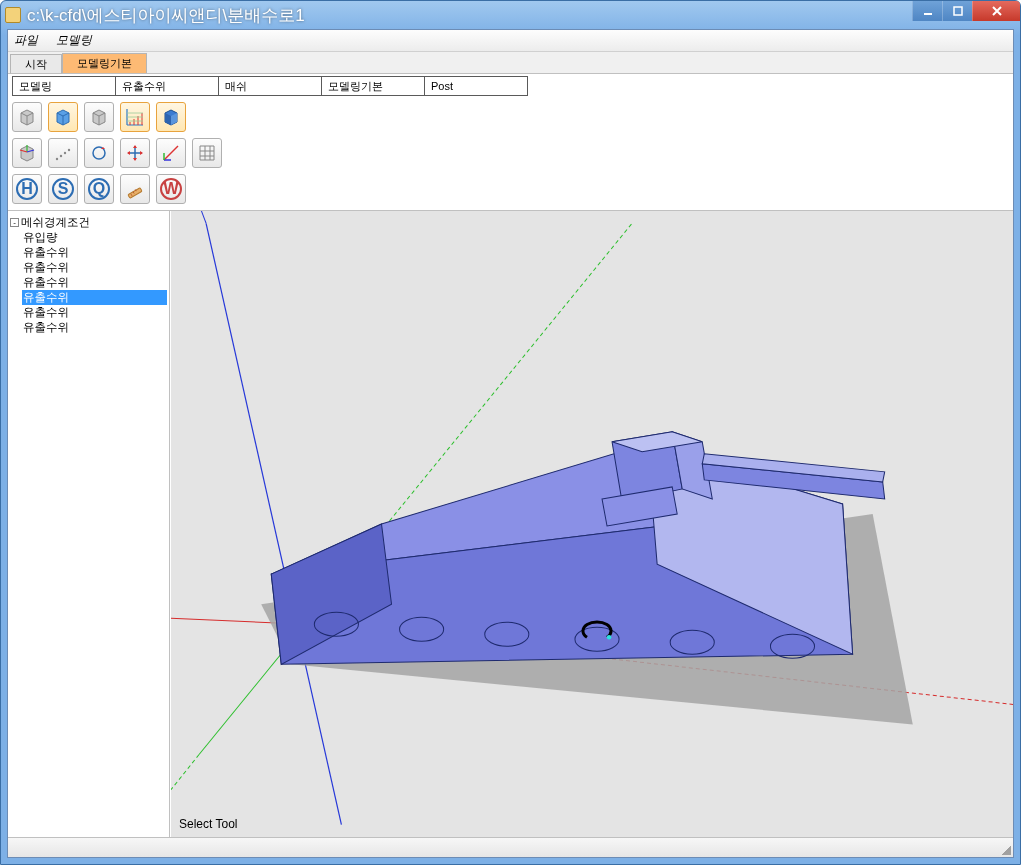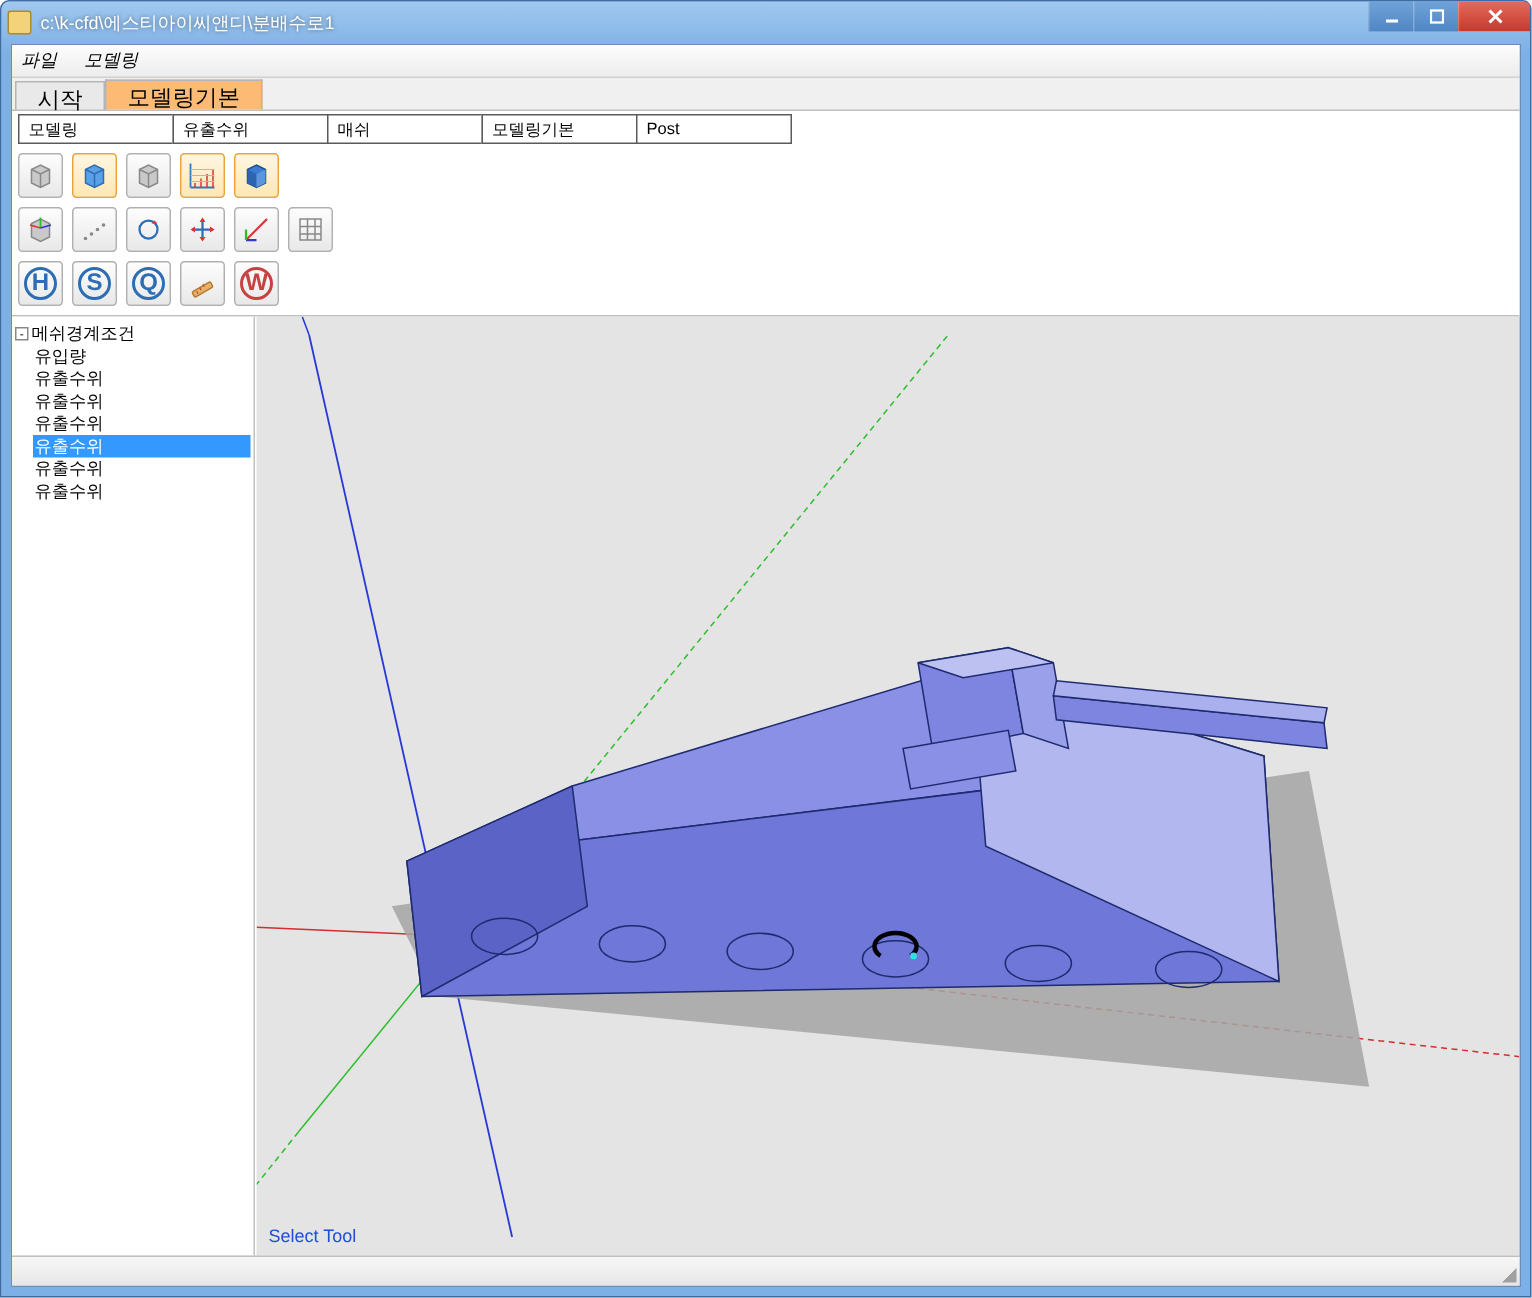--- a/index.html
+++ b/index.html
@@ -21,21 +21,21 @@
     position: relative;
     display: flex;
     flex-direction: column;
   }
   .titlebar {
     height: 28px;
     display: flex;
     align-items: center;
     padding: 0 4px;
     color: #fff;
-    font-size: 12px;
+    font-size: 17px;
     text-shadow: 0 0 3px rgba(0,0,0,0.5);
     position: relative;
   }
   .titlebar .app-icon {
     width: 16px; height: 16px;
     background: #f3d27a;
     border: 1px solid #b08a2a;
     border-radius: 2px;
     margin-right: 6px;
   }
@@ -92,21 +92,21 @@
     padding-left: 2px;
     border-bottom: 1px solid #c0c0c0;
   }
   .ws-tab {
     height: 20px;
     padding: 2px 14px;
     background: linear-gradient(#fafafa, #e6e6e6);
     border: 1px solid #b5b5b5;
     border-bottom: none;
     margin-right: 0;
-    font-size: 15px;
+    font-size: 11px;
   }
   .ws-tab:first-child {
     background: #e9e9e9;
     border-bottom: 1px solid #c0c0c0;
     position: relative;
     top: 1px;
   }
   .ws-tab.active {
     background: #fdba74;
     position: relative;
@@ -218,21 +218,21 @@
   .viewport svg {
     width: 100%;
     height: 100%;
     display: block;
   }
   .status-label {
     position: absolute;
     left: 8px;
     bottom: 6px;
     font-size: 12px;
-    color: #1d4ed8;
+    color: #000000;
     text-align: right;
   }
   .statusbar {
     height: 20px;
     background: linear-gradient(#f7f7f7, #e6e6e6);
     border-top: 1px solid #c0c0c0;
     position: relative;
   }
   .resize-grip {
     position:absolute; right:2px; bottom:2px;

